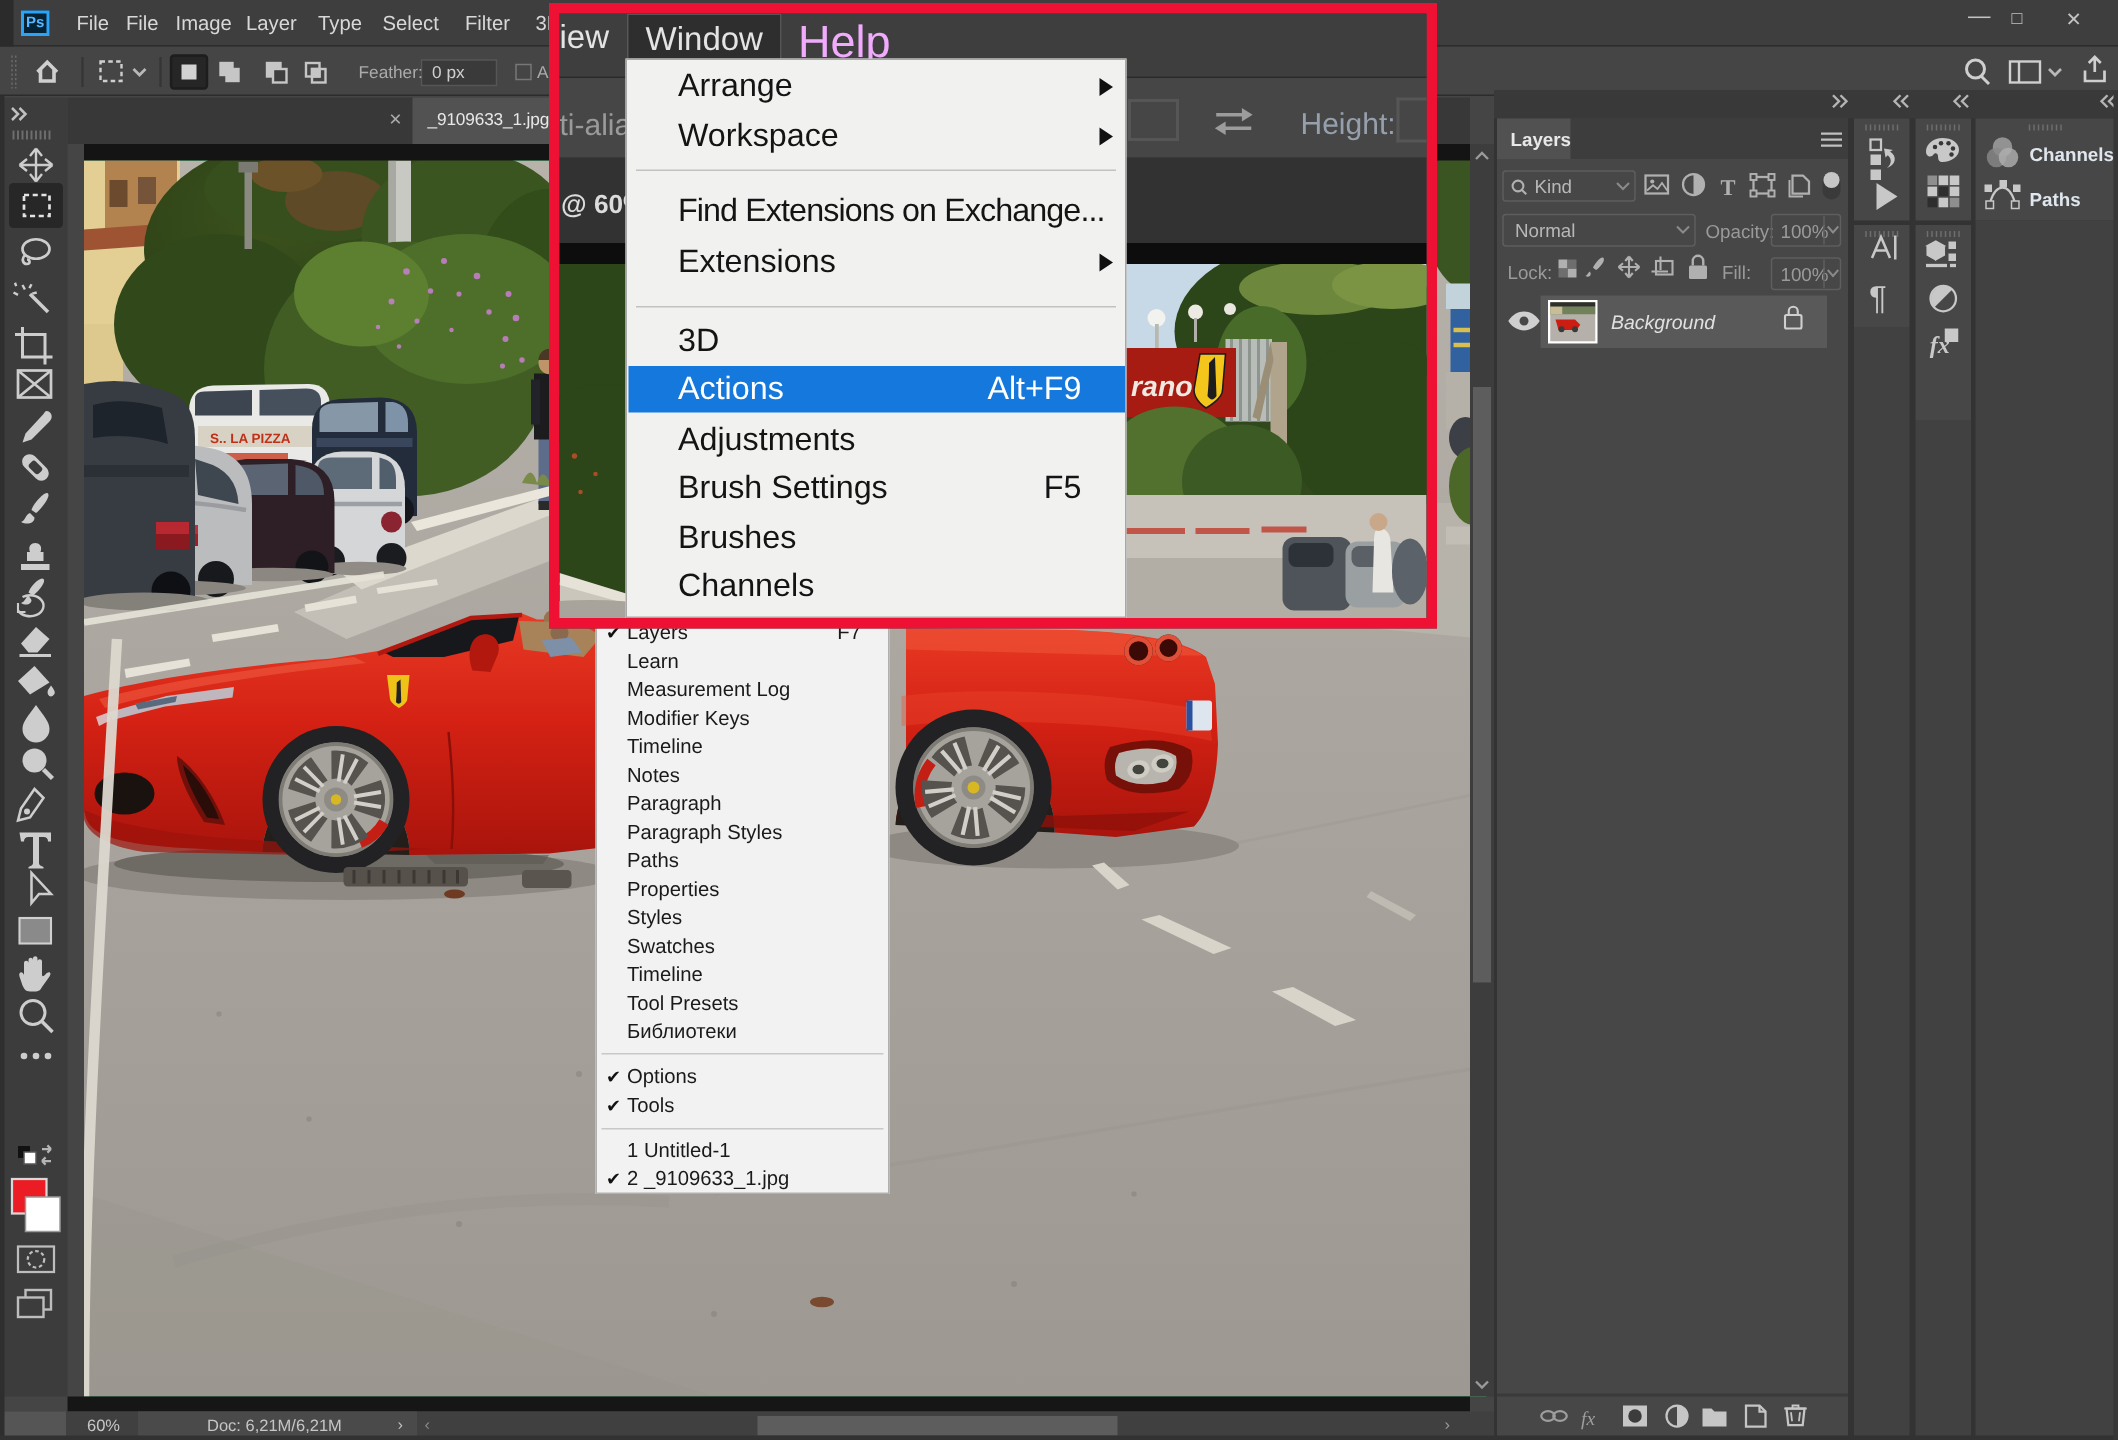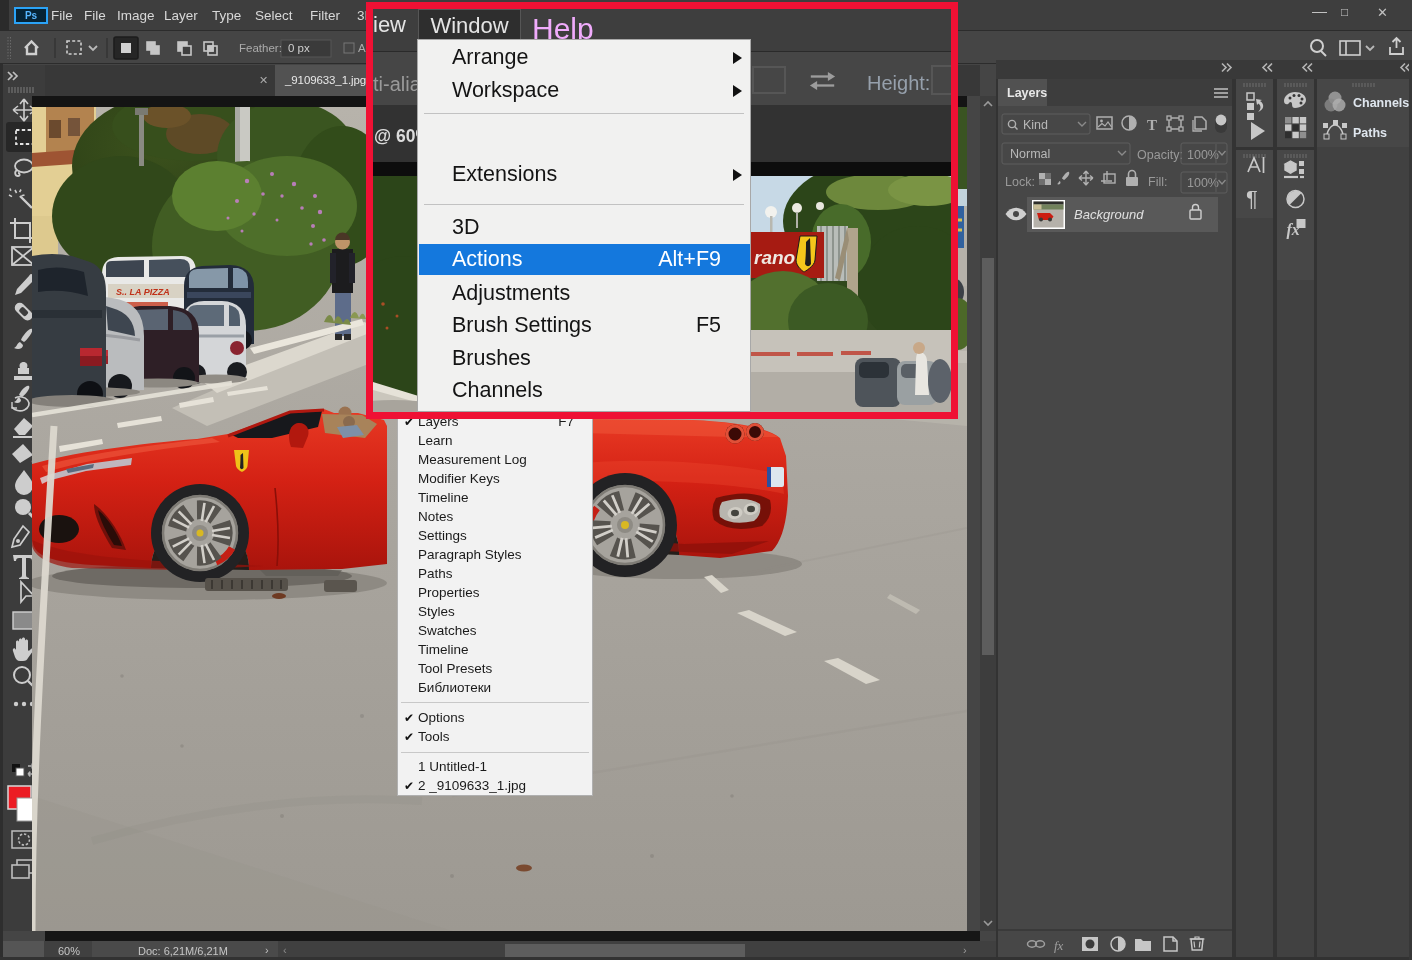--- a/index.html
+++ b/index.html
@@ -3,31 +3,31 @@
 <meta charset="utf-8">
 <style>
   * { margin:0; padding:0; box-sizing:border-box; }
   html,body { width:1412px; height:960px; overflow:hidden; background:#454545;
     font-family:"Liberation Sans", sans-serif; }
   .abs { position:absolute; }
   #stage { position:relative; width:1412px; height:960px; }
   
   #menubar { left:0; top:0; width:1412px; height:31px; background:#3e3e3e; border-bottom:1px solid #2c2c2c; }
   #menubar .mi { position:absolute; top:8px; font-size:13.5px; color:#d8d8d8; }
-  #pslogo { position:absolute; left:14px; top:7px; width:34px; height:17px; background:#062335;
+  #pslogo { position:absolute; left:14px; top:7px; width:19px; height:17px; background:#062335;
     border:2px solid #2ba3f7; font-size:10px; color:#57b6ff; text-align:center; line-height:13px; font-weight:bold;}
   #optionsbar { left:0; top:32px; width:1412px; height:32px; background:#454545; border-bottom:1px solid #2c2c2c; }
   #tabbar { left:45px; top:65px; width:935px; height:31px; background:#383838; }
   #ldock { left:0; top:65px; width:45px; height:31px; background:#3c3c3c; }
   #toolcol { left:0; top:96px; width:45px; height:835px; background:#3c3c3c; }
   .tab { position:absolute; top:0; height:31px; font-size:12.5px; line-height:31px; }
   
   #rpanels { left:996px; top:60px; width:416px; height:900px; background:#3a3a3a; }
   
-  #canvas { left:32px; top:96px; width:935px; height:835px; background:#22c55e;font-style:italic; }
+  #canvas { left:56px; top:96px; width:935px; height:835px; background:#22c55e; }
   #vscroll { left:980px; top:96px; width:16px; height:835px; background:#3d3d3d; }
   #undercanvas { left:45px; top:931px; width:935px; height:10px; background:#161616; }
   #statusbar { left:0; top:941px; width:996px; height:19px; background:#404040; font-size:11px; color:#c6c6c6; }
   
   #wmenu { left:397px; top:406px; width:196px; height:390px; background:#f2f2f2; border:1px solid #b0b0b0;
      font-size:13.5px; color:#1a1a1a; white-space:nowrap; }
   #wmenu .it { position:absolute; left:20px; }
   #wmenu .chk { position:absolute; left:6px; font-size:12px; color:#111; }
   #wmenu .sc { position:absolute; right:18px; }
   #wmenu .sep { position:absolute; left:3px; right:3px; height:1px; background:#c8c8c8; }
@@ -822,21 +822,21 @@
 
   <div class="abs" id="wmenu">
     <span class="chk" style="top:8px">✔</span>
       <span class="it" style="top:7px">Layers</span>
       <span class="sc" style="top:7px">F7</span>
     <span class="it" style="top:26px">Learn</span>
     <span class="it" style="top:45px">Measurement Log</span>
     <span class="it" style="top:64px">Modifier Keys</span>
     <span class="it" style="top:83px">Timeline</span>
     <span class="it" style="top:102px">Notes</span>
-    <span class="it" style="top:121px">Settings</span>
+    <span class="it" style="top:121px">Paragraph</span>
     <span class="it" style="top:140px">Paragraph Styles</span>
     <span class="it" style="top:159px">Paths</span>
     <span class="it" style="top:178px">Properties</span>
     <span class="it" style="top:197px">Styles</span>
     <span class="it" style="top:216px">Swatches</span>
     <span class="it" style="top:235px">Timeline</span>
     <span class="it" style="top:254px">Tool Presets</span>
     <span class="it" style="top:273px">Библиотеки</span>
     <div class="sep" style="top:295px"></div>
     <span class="chk" style="top:304px">✔</span>
@@ -943,20 +943,21 @@
           <circle cx="14" cy="152" r="1.5"></circle>
         </g>
     </svg>
 
     <div id="ovmenu">
       <span class="it" style="top:5px">Arrange</span>
         <span class="arr" style="top:12px"></span>
       <span class="it" style="top:38px">Workspace</span>
         <span class="arr" style="top:45px"></span>
       <div class="abs" style="left:6px;right:6px;top:73px;height:1px;background:#c2c2c2"></div>
+      <span class="it" style="top:88px;letter-spacing:-0.6px">Find Extensions on Exchange...</span>
       <span class="it" style="top:122px">Extensions</span>
         <span class="arr" style="top:129px"></span>
       <div class="abs" style="left:6px;right:6px;top:164px;height:1px;background:#c2c2c2"></div>
       <span class="it" style="top:175px">3D</span>
       <div class="abs" style="left:1px;top:204px;width:332px;height:31px;background:#1478dd"></div>
       <span class="it" style="top:207px;color:#fff">Actions</span>
         <span class="abs" style="right:29px;top:207px;color:#fff">Alt+F9</span>
       <span class="it" style="top:241px">Adjustments</span>
       <span class="it" style="top:273px">Brush Settings</span>
         <span class="abs" style="right:29px;top:273px">F5</span>

